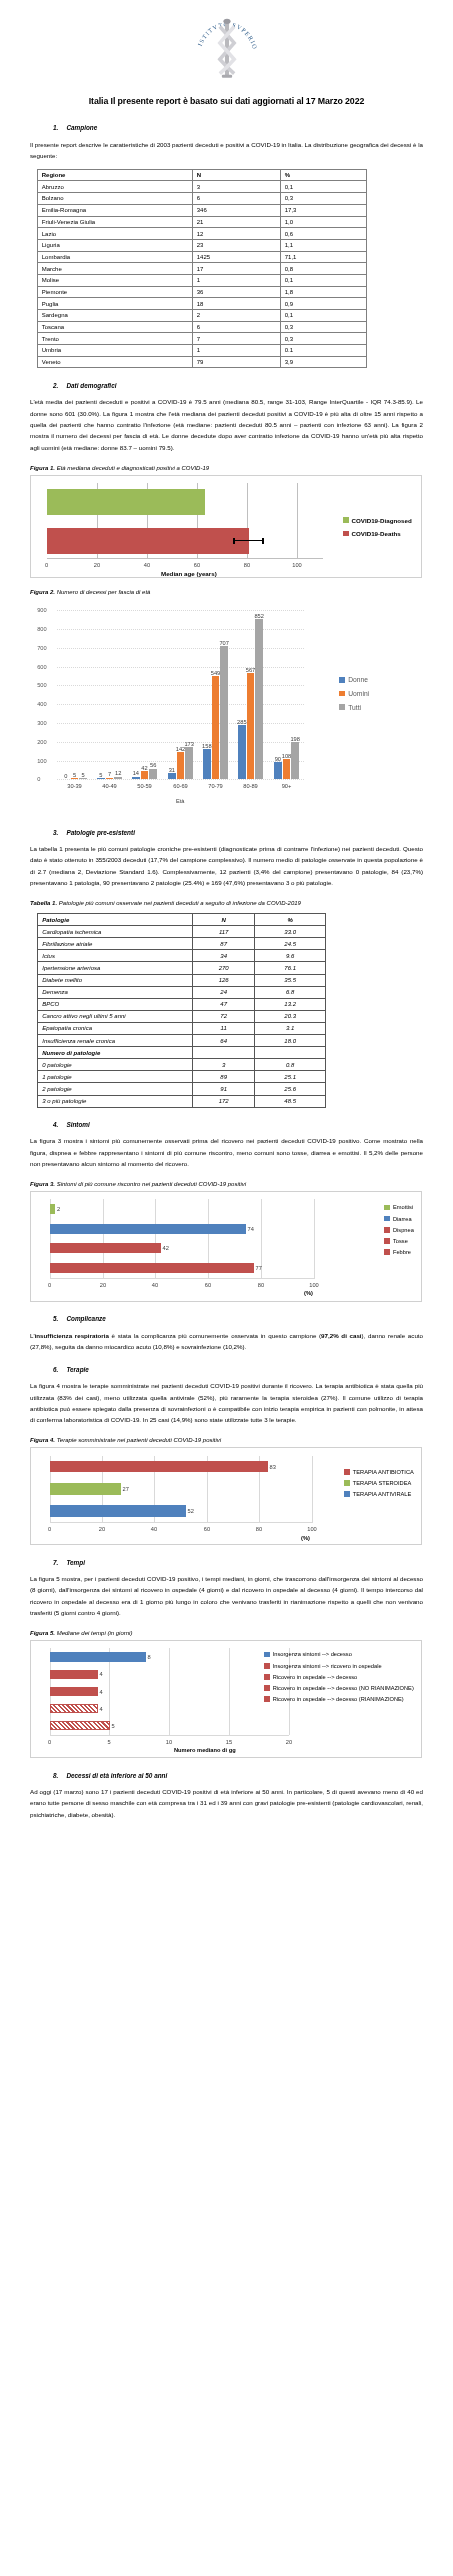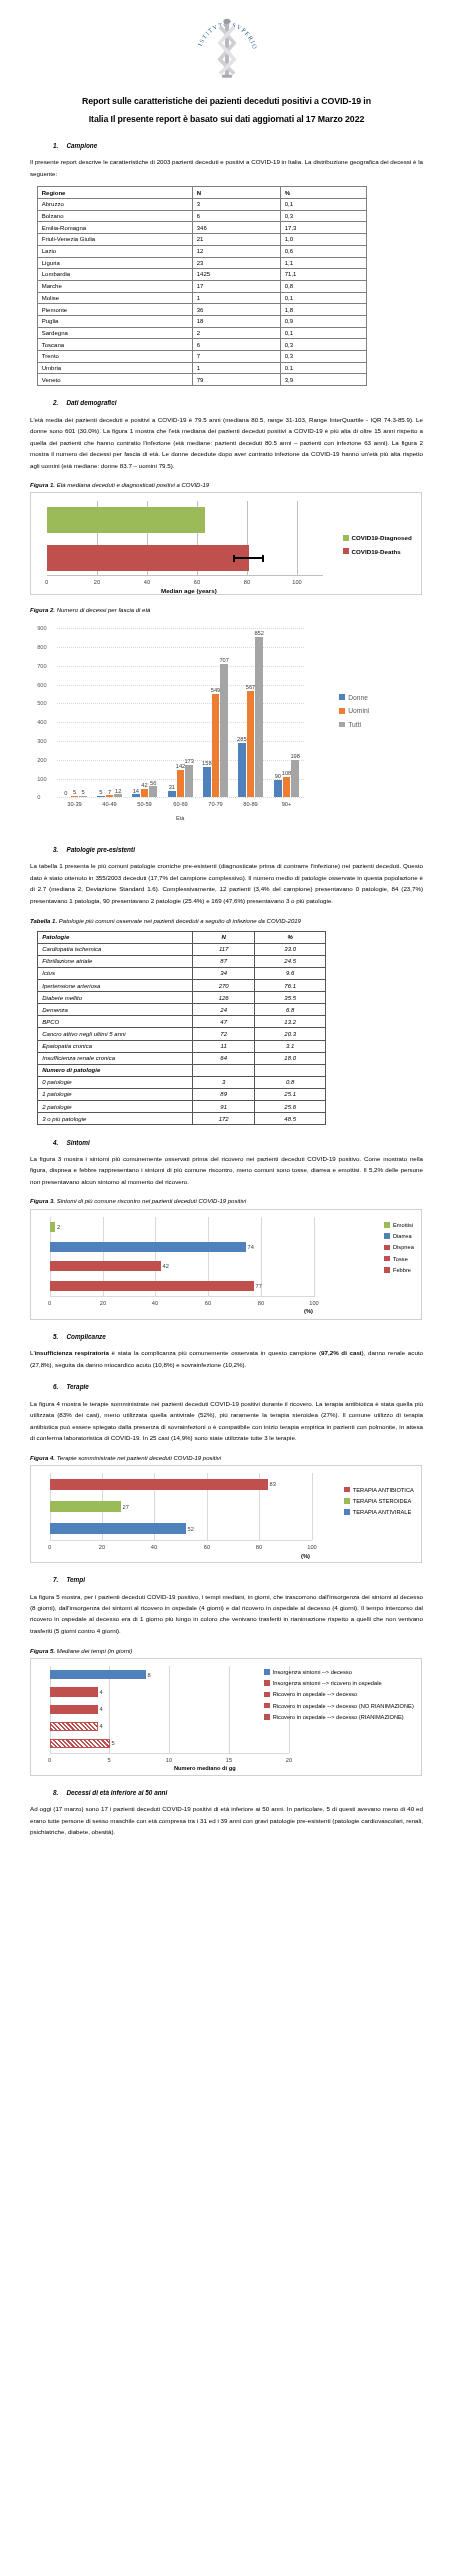--- a/index.html
+++ b/index.html
@@ -138,21 +138,20 @@
       </text>
       <rect x="66" y="22" width="8" height="108" fill="#b9b9bd"></rect>
       <path d="M56 34 Q70 50 84 66 Q70 82 56 98 Q70 114 84 126" stroke="#cfcfd4" stroke-width="7" fill="none"></path>
       <path d="M84 34 Q70 50 56 66 Q70 82 84 98 Q70 114 56 126" stroke="#e2e2e6" stroke-width="7" fill="none"></path>
       <ellipse cx="70" cy="24" rx="7" ry="5" fill="#9a9aa0"></ellipse>
       <rect x="60" y="128" width="20" height="6" rx="2" fill="#a9a9ae"></rect>
     </svg>
   </div>
 
   <div class="doc-title">
-    <div>Report sulle caratteristiche dei pazienti deceduti positivi a COVID-19 in</div>
     <div>Italia  Il presente report è basato sui dati aggiornati al 17 Marzo 2022</div>
   </div>
 
   <div class="sec-head">
     <span class="num">1.</span><span>Campione</span>
   </div>
   <p class="body-text">Il presente report descrive le caratteristiche di 2003 pazienti deceduti e positivi a COVID-19 in Italia. La distribuzione geografica dei decessi è la seguente:</p>
 
   <table class="grid region">
     <thead>

